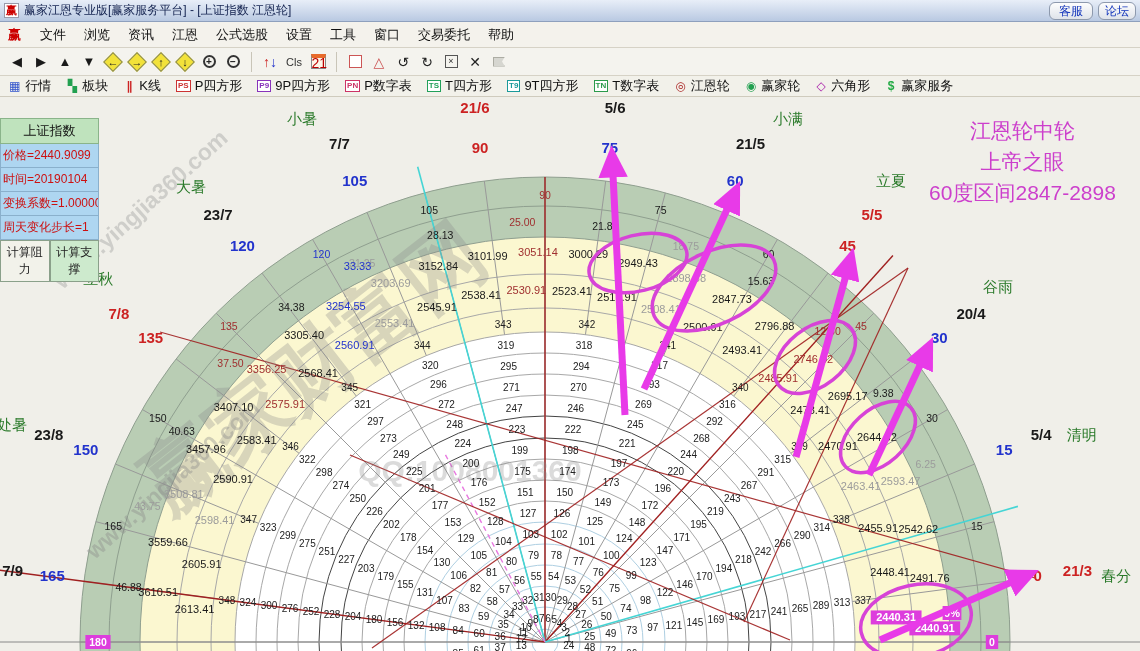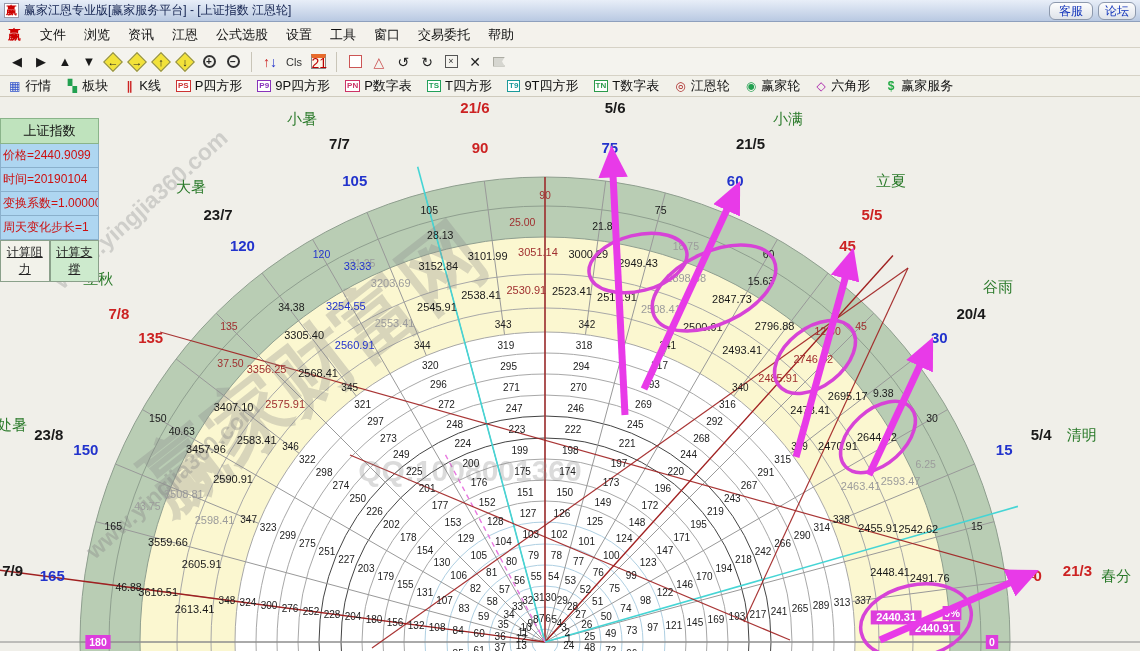--- a/index.html
+++ b/index.html
@@ -64,21 +64,21 @@
   #wheel { position:absolute; left:0; top:0; }
 
   
   .panel { position:absolute; left:0; top:21px; width:99px; font-size:12px; z-index:5; }
   .panel .hdr { background:#bfe3bd; border:1px solid #8ab48a; text-align:center;
     color:#111; padding:3px 0; font-size:13px; }
   .panel .row { background:#aed6f1; border:1px solid #8ab0cc; border-top:none;
     color:#cc1111; padding:3px 1px 3px 2px; white-space:nowrap; overflow:hidden; }
   .panel .btns { display:flex; }
   .panel .btns button { flex:1; font-size:12px; padding:3px 0; border:1px solid #8aa08a;
-    color:#222;text-decoration:underline; }
+    color:#222; }
   .btn-res { background:#f2f2ea; }
   .btn-sup { background:#cdeacd; }
 
   
   .anno { position:absolute; left:905px; top:18px; width:235px; text-align:center;
     color:#cc3fcc; font-size:21px; line-height:31px; font-weight:500; z-index:4; }
 </style>
 </head>
 <body>
 
@@ -610,14 +610,19 @@
       <div class="row">价格=2440.9099</div>
       <div class="row">时间=20190104</div>
       <div class="row">变换系数=1.00000</div>
       <div class="row">周天变化步长=1</div>
       <div class="btns">
         <button class="btn-res">计算阻力</button>
         <button class="btn-sup">计算支撑</button>
       </div>
     </div>
 
+    <div class="anno" style="color: rgb(204, 63, 204);">
+      <div>江恩轮中轮</div>
+      <div>上帝之眼</div>
+      <div>60度区间2847-2898</div>
+    </div>
   </div>
 </div>
 
 </body></html>

